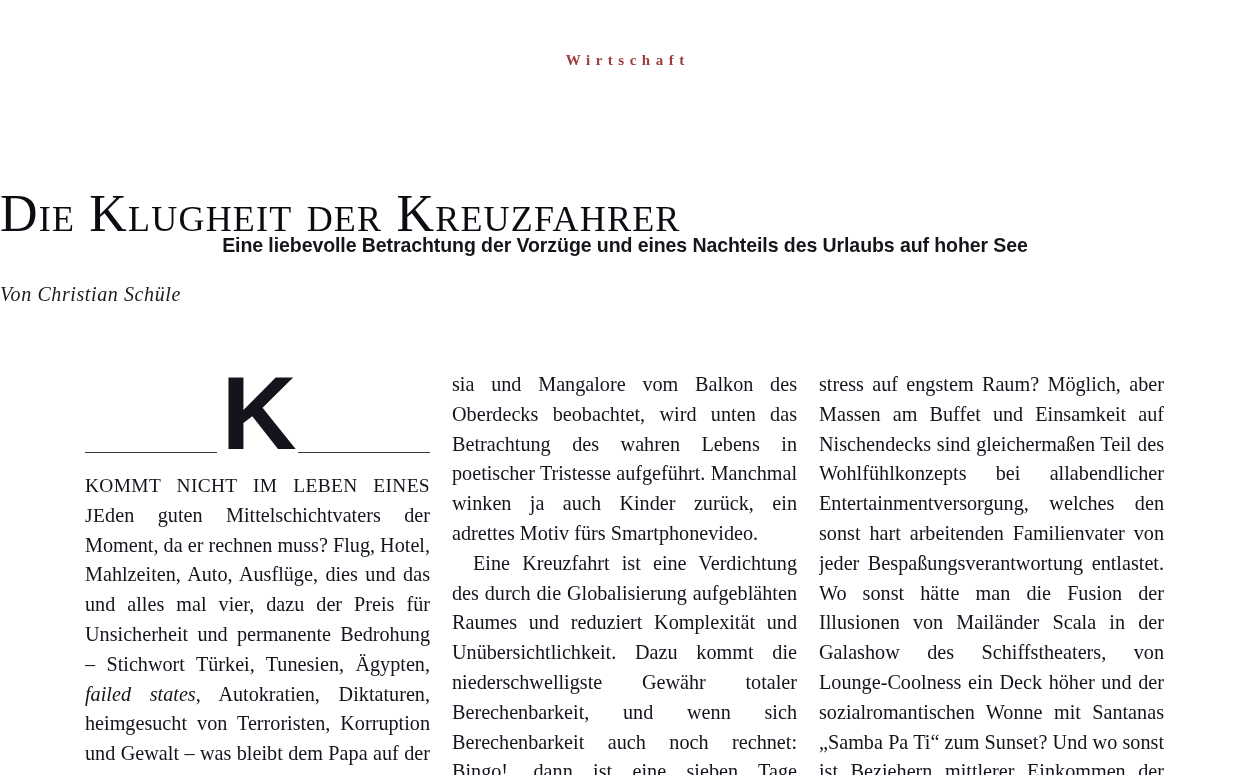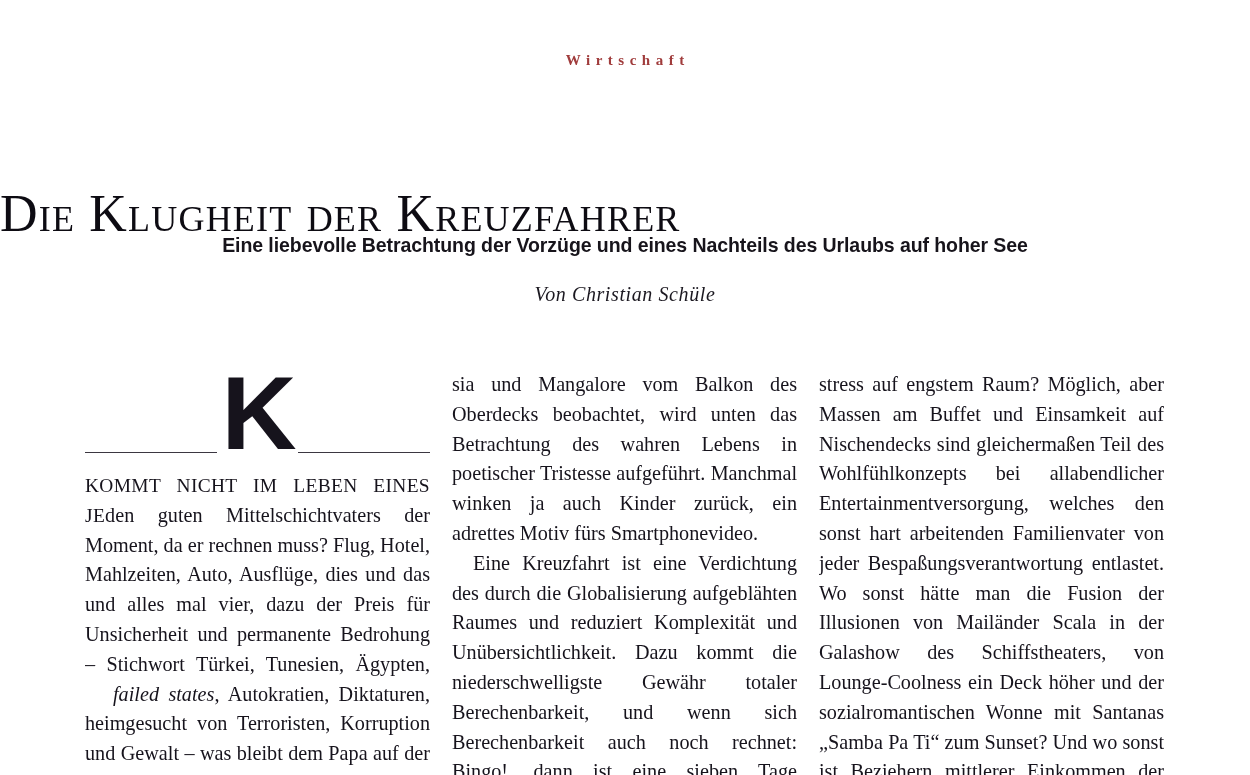--- a/index.html
+++ b/index.html
@@ -73,21 +73,20 @@
     transform-origin: 50% 50%;
     white-space: nowrap;
   }
 
   
   .byline {
     position: absolute;
     top: 283px;
     left: 0;
     width: 1250px;
-    text-align: center;
     font-family: "Liberation Serif", "DejaVu Serif", serif;
     font-style: italic;
     font-size: 20px;
     letter-spacing: 0.6px;
     color: #1b1820;
   }
 
   
   .columns {
     position: absolute;
@@ -151,21 +150,21 @@
   }
   .col-1 .body-text { margin-top: 3px; }
   .col-2 .body-text, .col-3 .body-text { margin-top: 0px; }
 
   .lead-caps {
     font-variant: normal;
     text-transform: uppercase;
     font-size: 19.4px;
     letter-spacing: 0.35px;
   }
-  .ital { font-style: italic; margin-left: 28px; }
+  .ital { font-style: italic; }
 </style>
 </head>
 <body>
 
 <div class="page">
 
   <div class="kicker">Wirtschaft</div>
 
   <h1 class="headline">Die Klugheit der Kreuzfahrer</h1>
 

